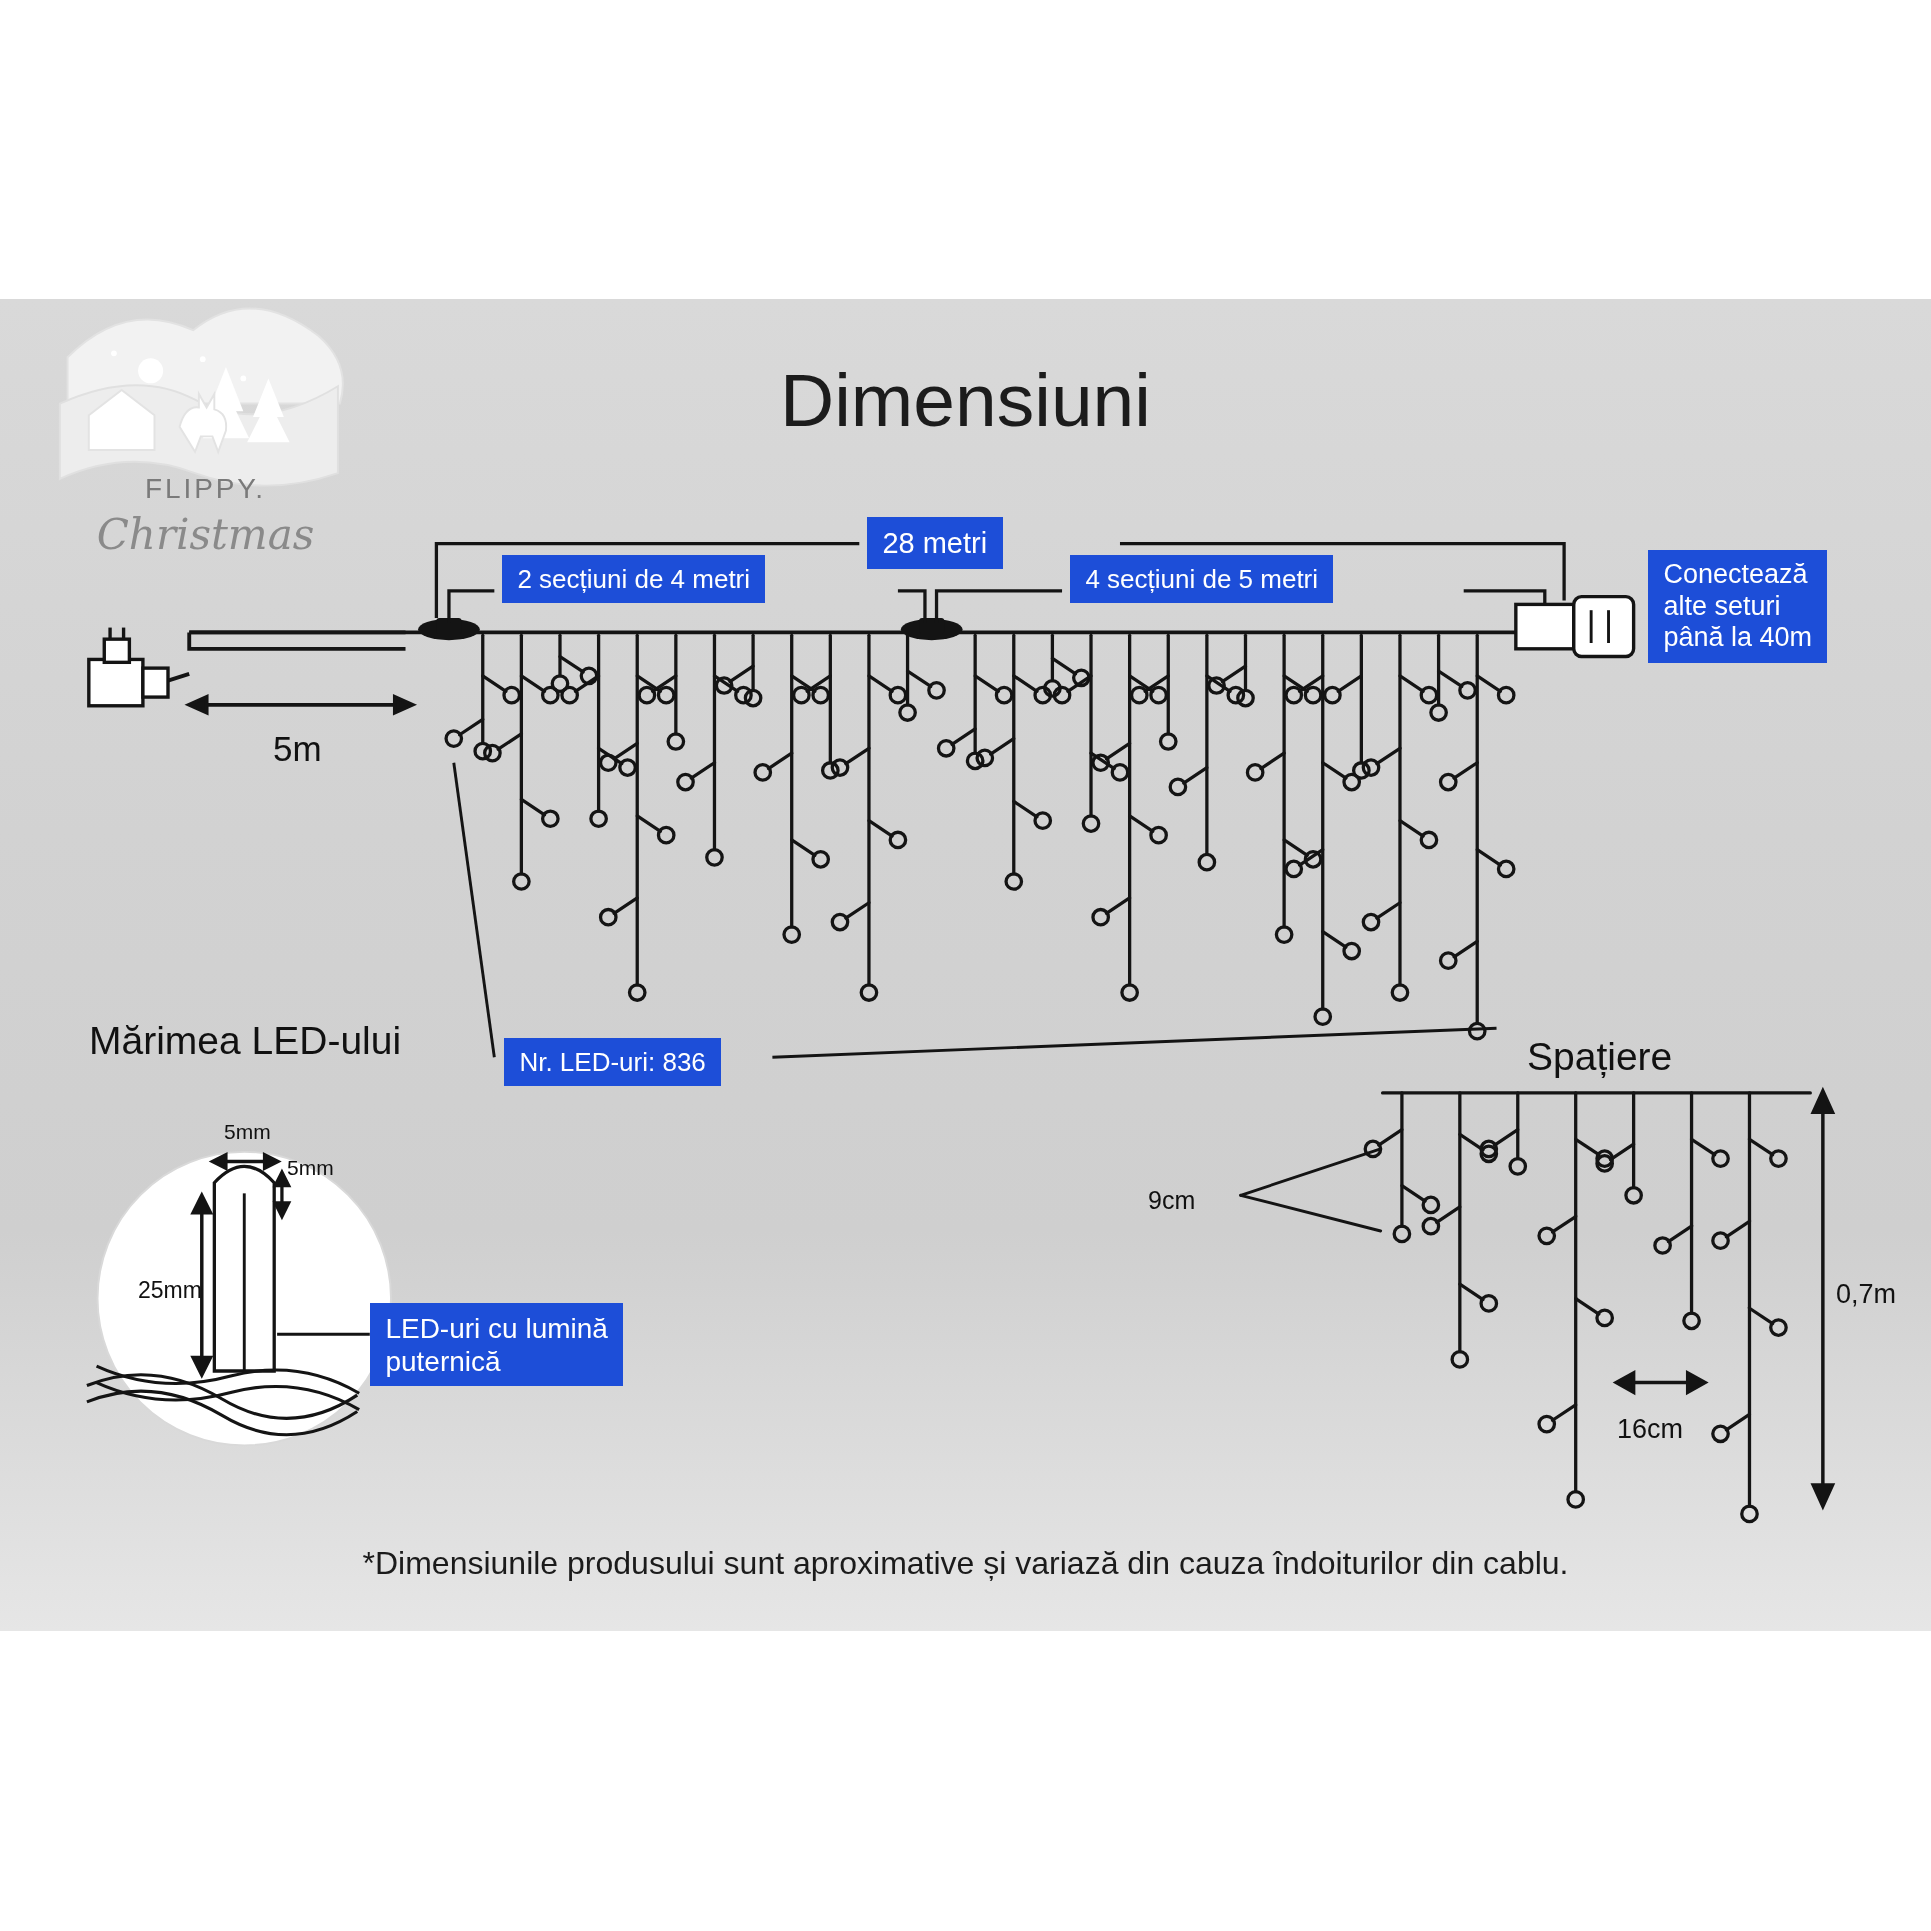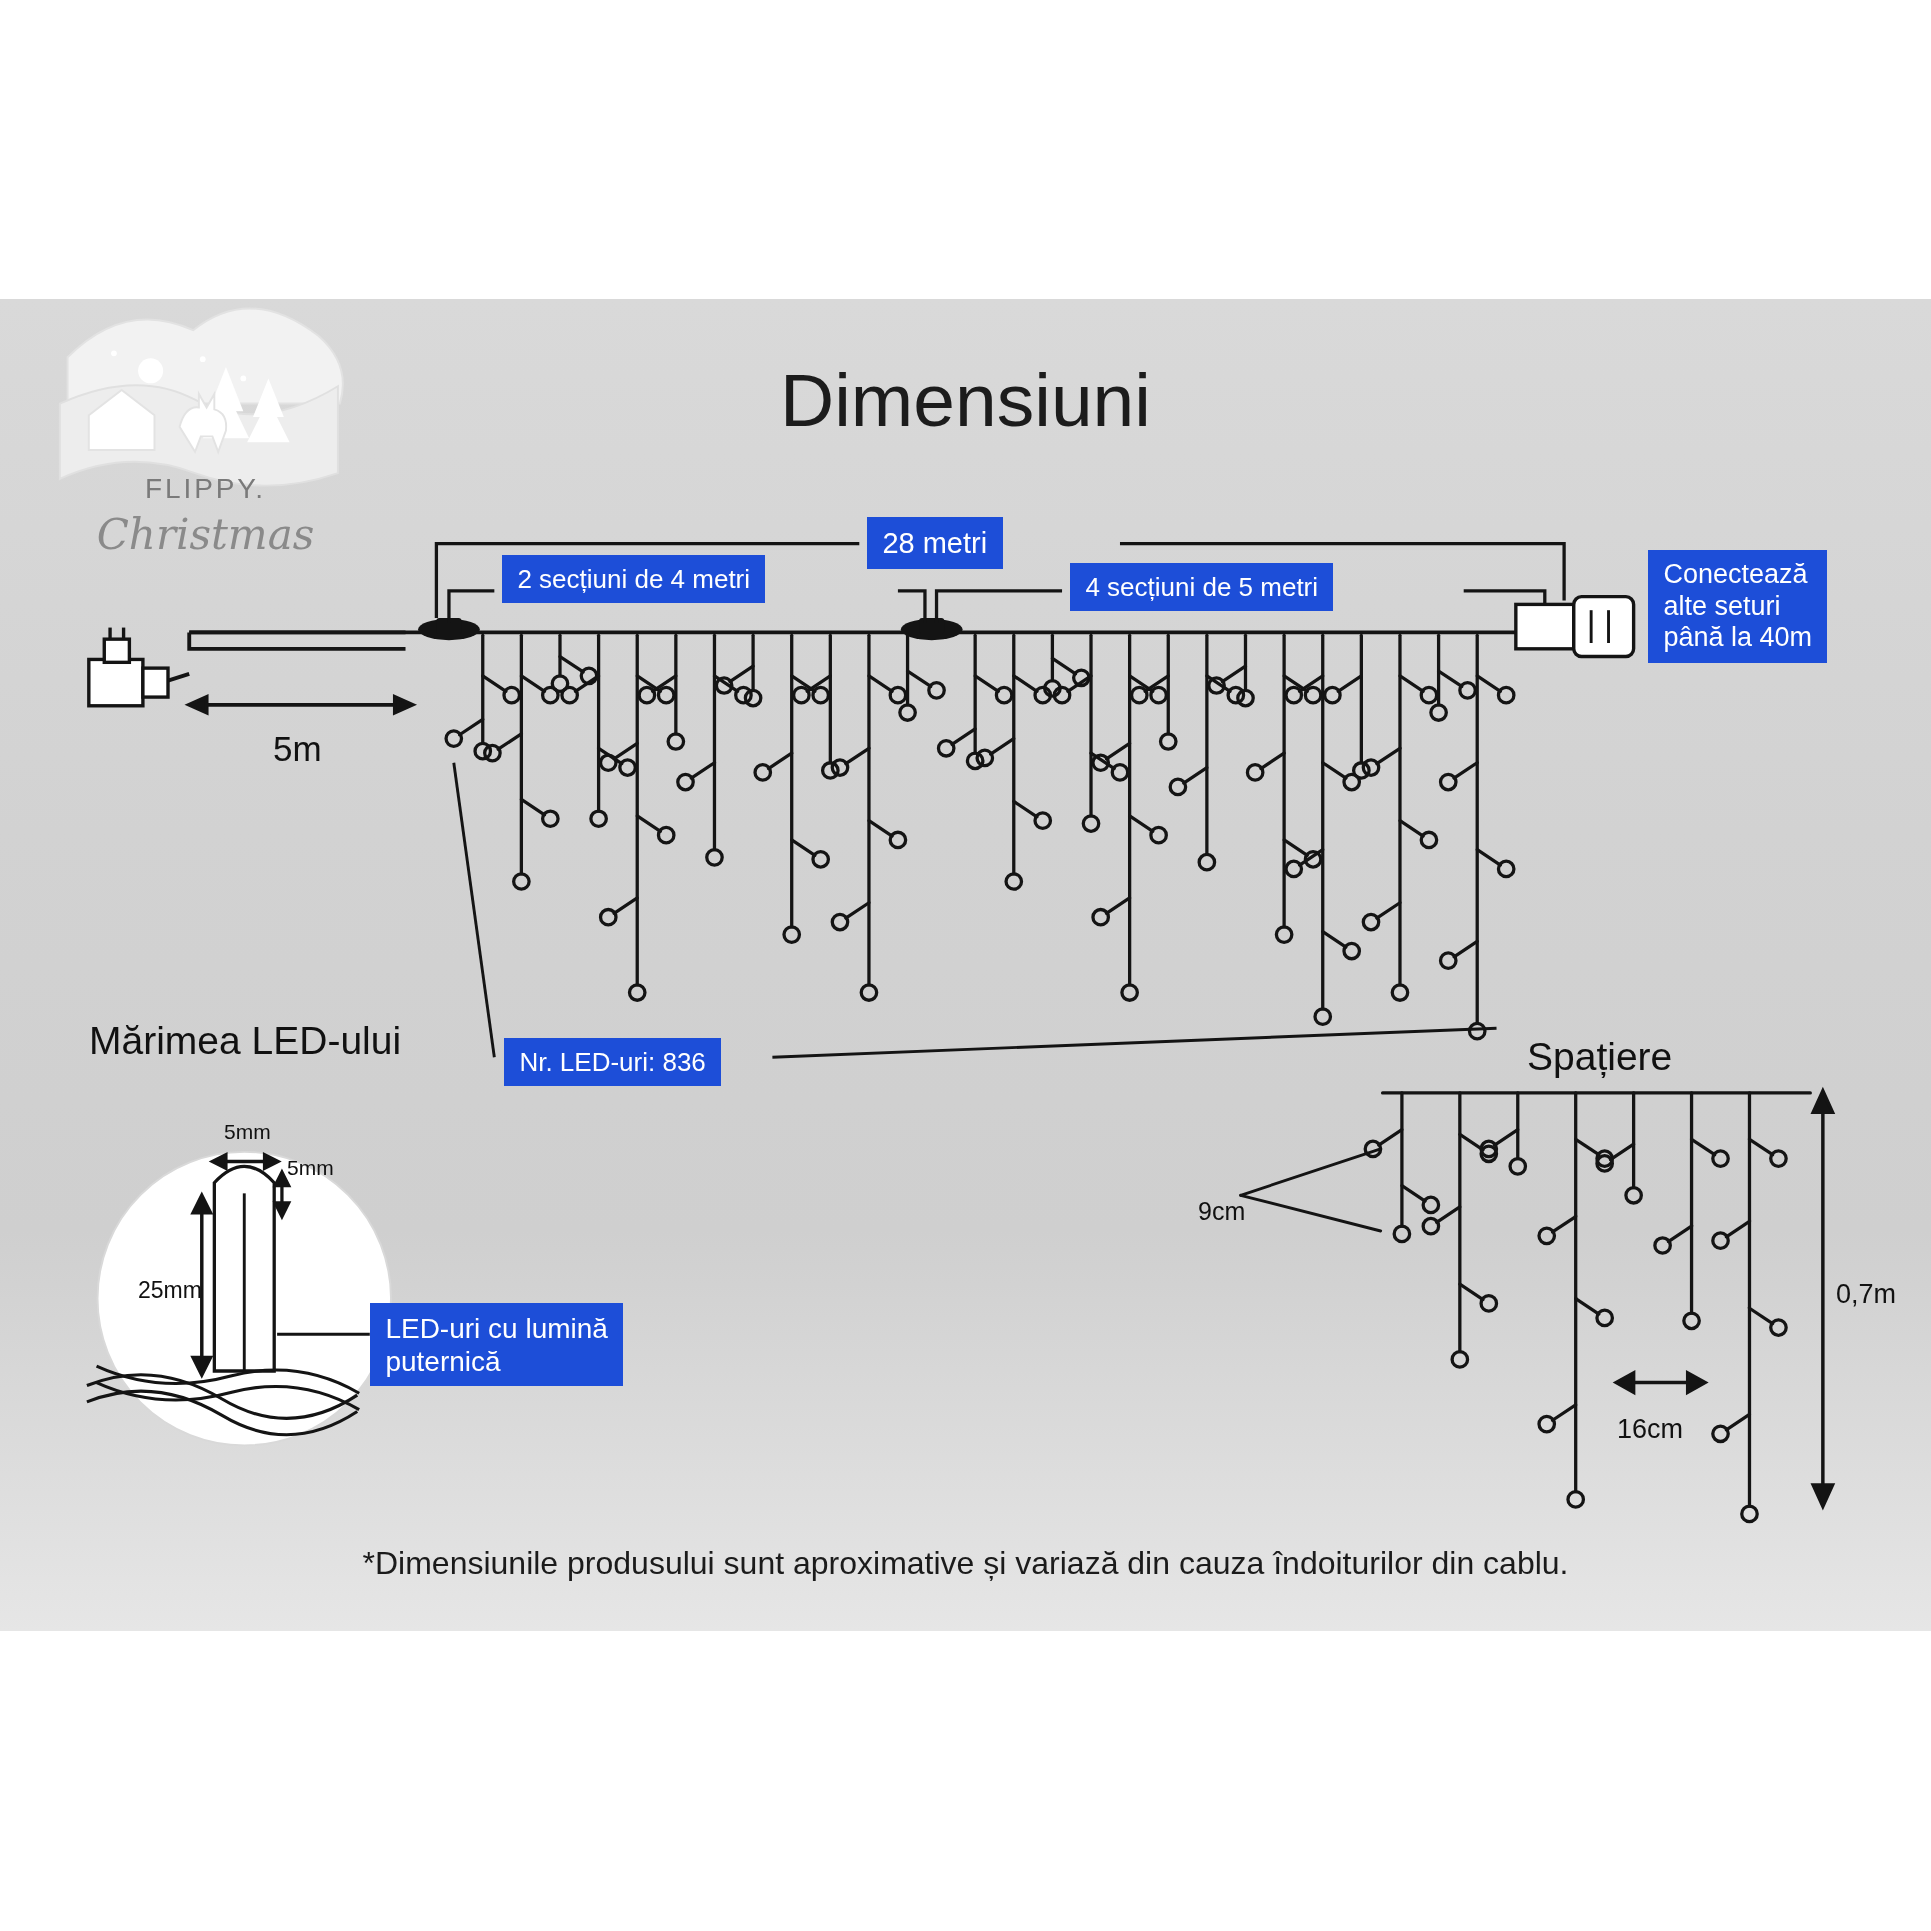--- a/index.html
+++ b/index.html
@@ -54,37 +54,37 @@
     font-size: 26px;
     line-height: 1.18;
     padding: 8.7px 15.4px;
     white-space: pre-line;
     box-sizing: border-box;
   }
   .chip.center { text-align: left; }
 
   #chip-total   { left: 867px;  top: 517px;  font-size: 29px; }
   #chip-sec4    { left: 502px;  top: 555px; }
-  #chip-sec5    { left: 1070px; top: 555px; margin-top: 8px; }
+  #chip-sec5    { left: 1070px; top: 555px; }
   #chip-connect { left: 1648px; top: 550px; font-size: 27px; }
   #chip-leds    { left: 504px;  top: 1038px; }
   #chip-bright  { left: 370px;  top: 1303px; font-size: 28px; }
 
   .plain-label {
     position: absolute;
     color: #111111;
     font-size: 29px;
   }
   #lbl-5m     { left: 273px;  top: 729px; font-size: 35px; }
   #lbl-ledsize{ left: 89px;   top: 1019px; font-size: 39px; }
   #lbl-5mm-1  { left: 224px;  top: 1120px; font-size: 21px; }
   #lbl-5mm-2  { left: 287px;  top: 1156px; font-size: 21px; }
   #lbl-25mm   { left: 138px;  top: 1277px; font-size: 23px; }
   #lbl-spat   { left: 1527px; top: 1035px; font-size: 39px; }
-  #lbl-9cm    { left: 1198px; top: 1186px; font-size: 25px; margin-top: 11px; }
+  #lbl-9cm    { left: 1148px; top: 1186px; font-size: 25px; }
   #lbl-07m    { left: 1836px; top: 1279px; font-size: 27px; }
   #lbl-16cm   { left: 1617px; top: 1414px; font-size: 27px; }
 
   #footnote {
     position: absolute;
     left: 0;
     top: 1545px;
     width: 1931px;
     text-align: center;
     font-size: 32px;

